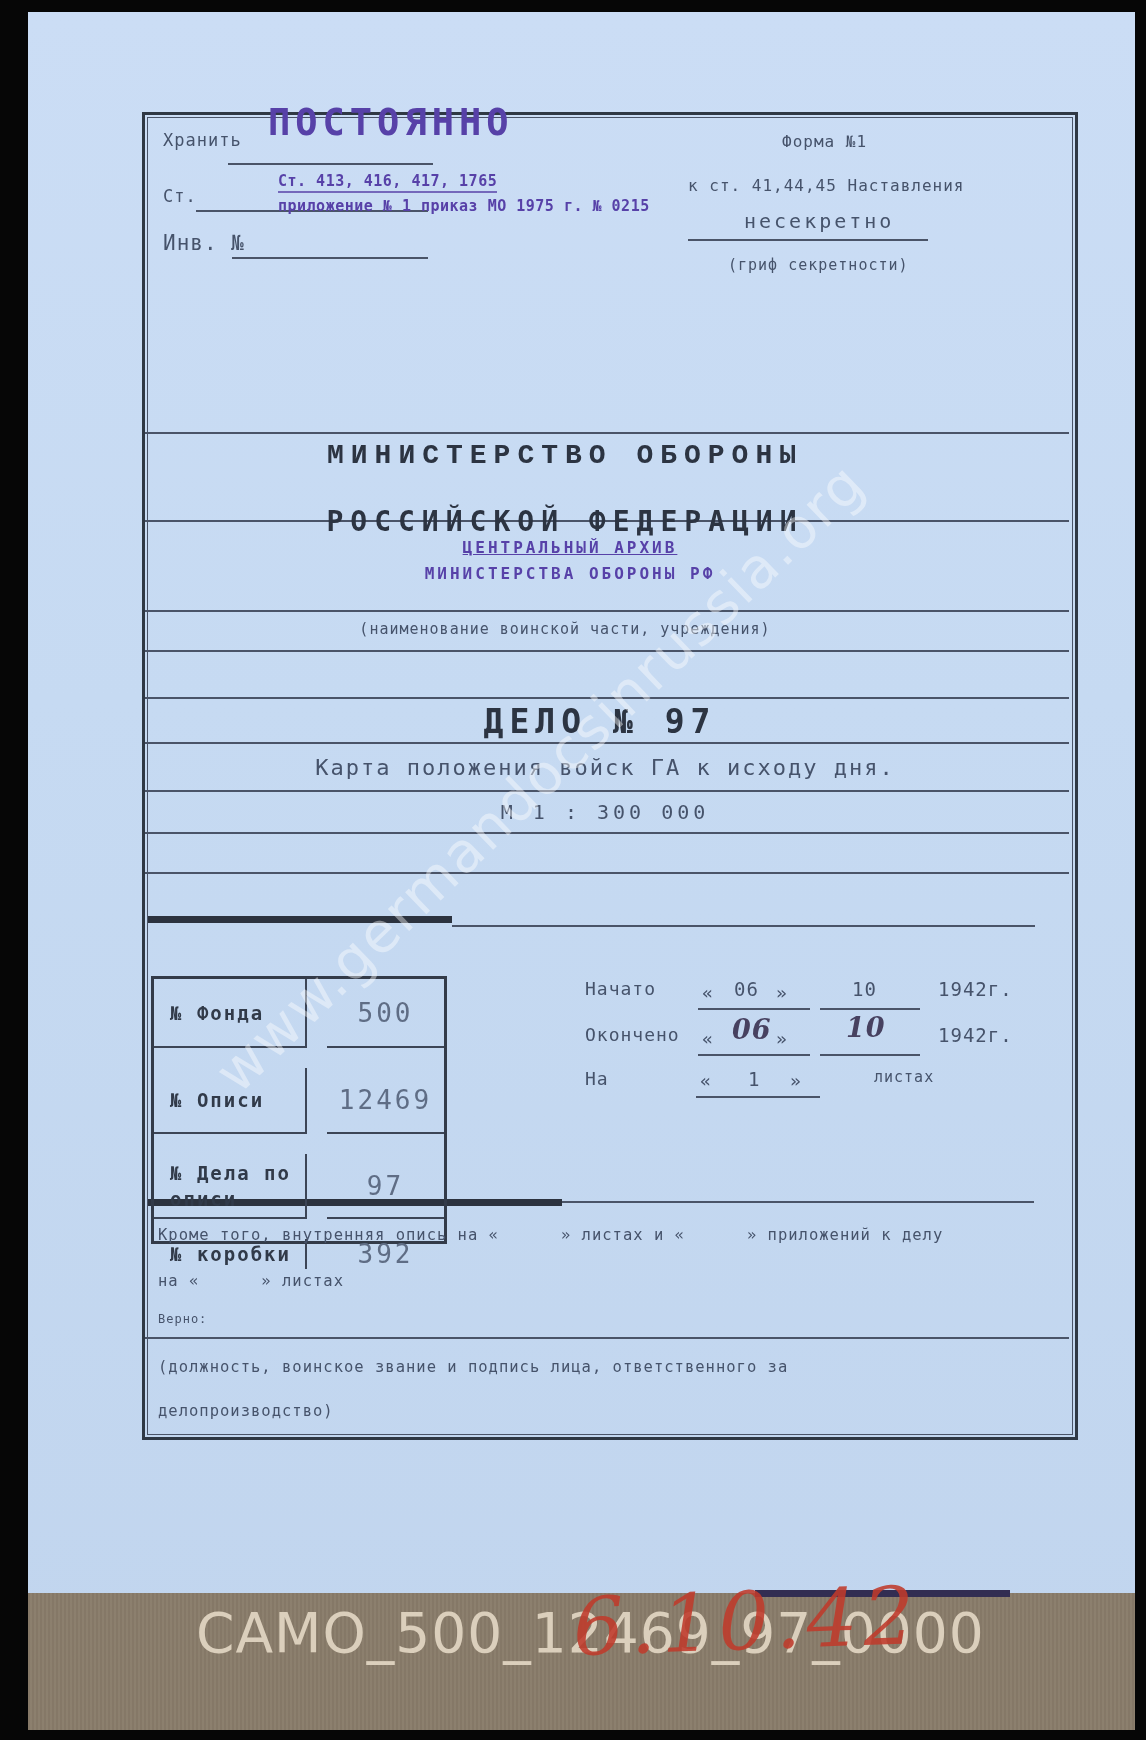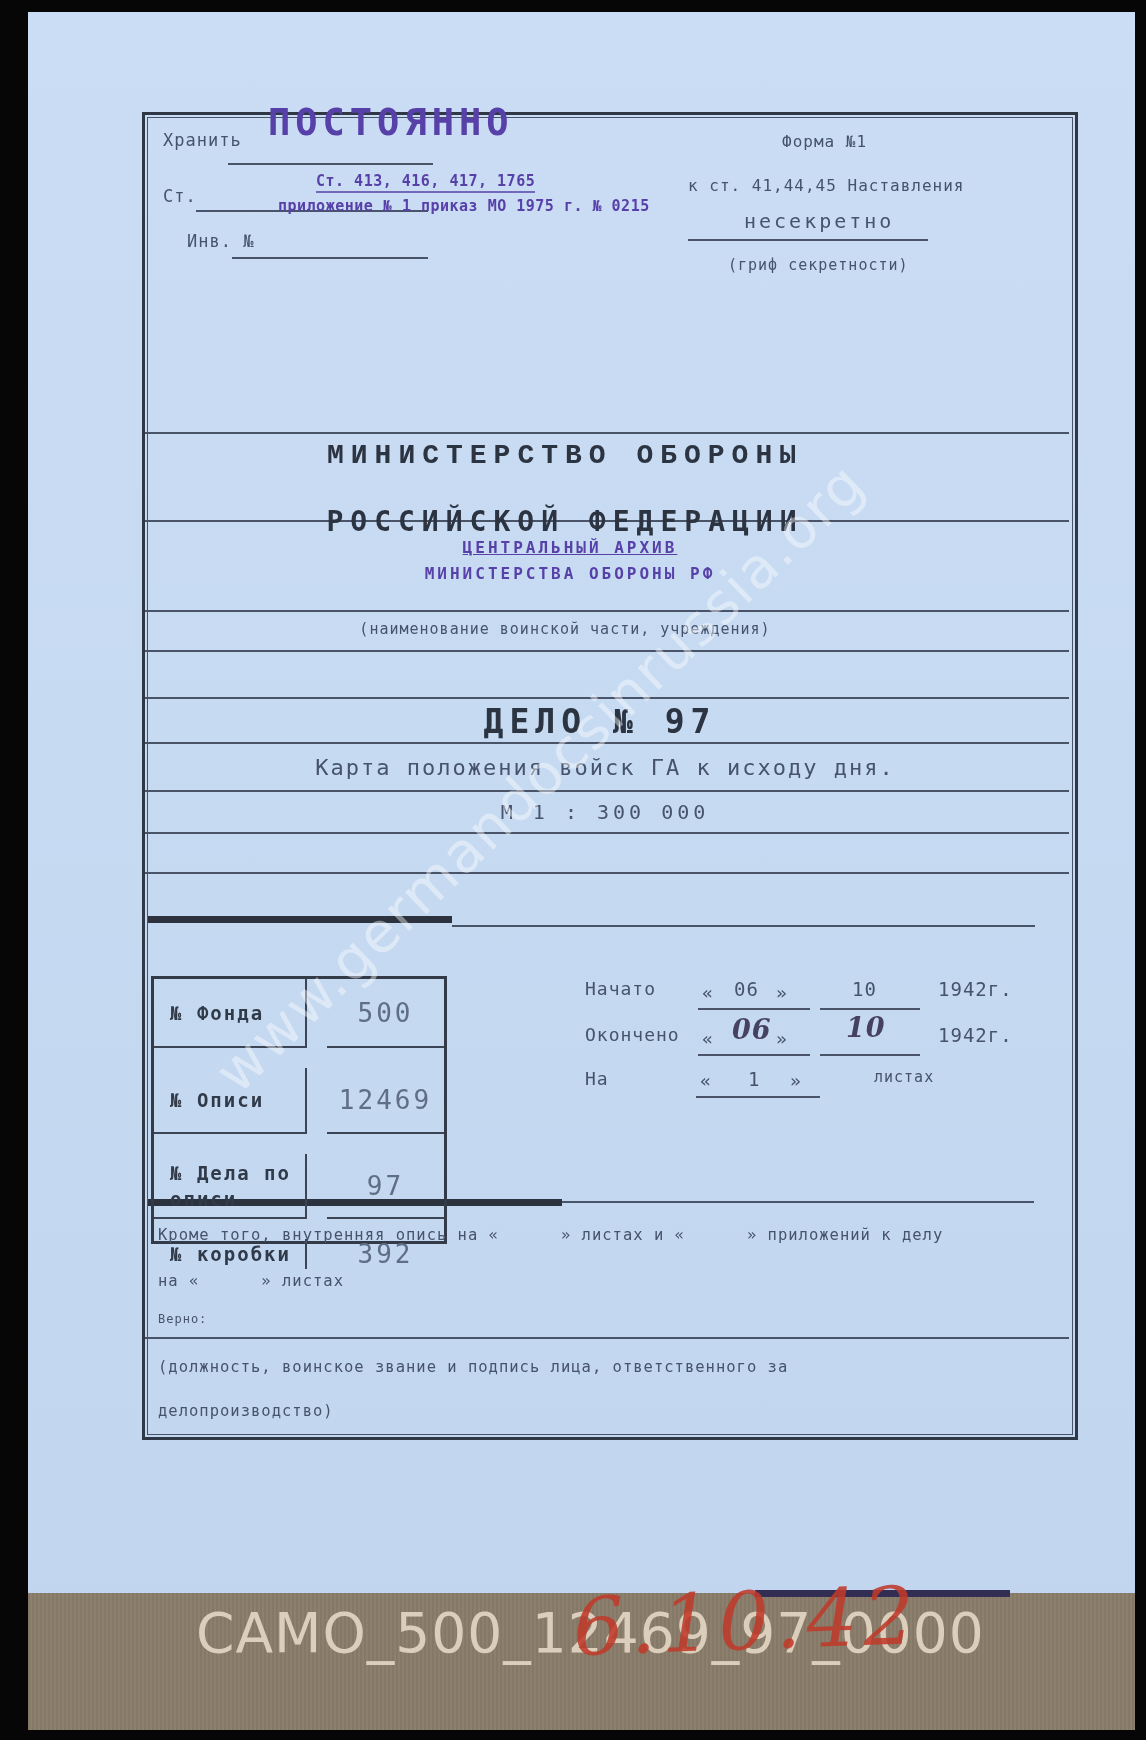--- a/index.html
+++ b/index.html
@@ -93,41 +93,41 @@
     font-family:"DejaVu Sans", sans-serif;font-size:56px;letter-spacing:2px;
     color:rgba(255,255,255,0.42);transform:rotate(-44deg);
     z-index:40;pointer-events:none;white-space:nowrap;
   }
 
   .keep-stamp{
     position:absolute;left:268px;top:101px;font-size:37px;font-weight:bold;
     color:var(--purple);letter-spacing:5px;z-index:11;white-space:nowrap;
   }
   .purple-note{font-size:15px;letter-spacing:0.5px;}
-  .purple-underlined{border-bottom:2px solid rgba(87,65,168,0.75);padding-bottom:1px;margin-left:38px;}
+  .purple-underlined{border-bottom:2px solid rgba(87,65,168,0.75);padding-bottom:1px;}
   .strike{text-decoration:underline;}
 </style>
 </head>
 <body>
 
 <div class="page">
   <div class="paper"></div>
 
   <div class="form-box"></div>
 
   <div class="t" style="left:163px;top:130px;font-size:17px;">Хранить</div>
   <div class="uline" style="left:228px;top:163px;width:205px;"></div>
   <div class="keep-stamp">ПОСТОЯННО</div>
 
   <div class="t" style="left:163px;top:186px;font-size:17px;">Ст.</div>
   <div class="uline" style="left:196px;top:210px;width:232px;"></div>
   <div class="t purple purple-note purple-underlined" style="left:278px;top:172px;">Ст. 413, 416, 417, 1765</div>
   <div class="t purple purple-note" style="left:278px;top:197px;">приложение № 1 приказ МО 1975 г. № 0215</div>
 
-  <div class="t" style="left:163px;top:231px;font-size:17px;margin-left:24px;">Инв. №</div>
+  <div class="t" style="left:163px;top:231px;font-size:21px;">Инв. №</div>
   <div class="uline" style="left:232px;top:257px;width:196px;"></div>
 
   <div class="t" style="left:782px;top:132px;font-size:16px;">Форма №1</div>
   <div class="t" style="left:688px;top:176px;font-size:16px;">к ст. 41,44,45 Наставления</div>
   <div class="t" style="left:744px;top:209px;font-size:20px;letter-spacing:3px;">несекретно</div>
   <div class="uline" style="left:688px;top:239px;width:240px;"></div>
   <div class="t" style="left:728px;top:256px;font-size:15px;">(гриф секретности)</div>
 
   <div class="hline" style="top:432px;"></div>
   <div class="hline" style="top:520px;"></div>

